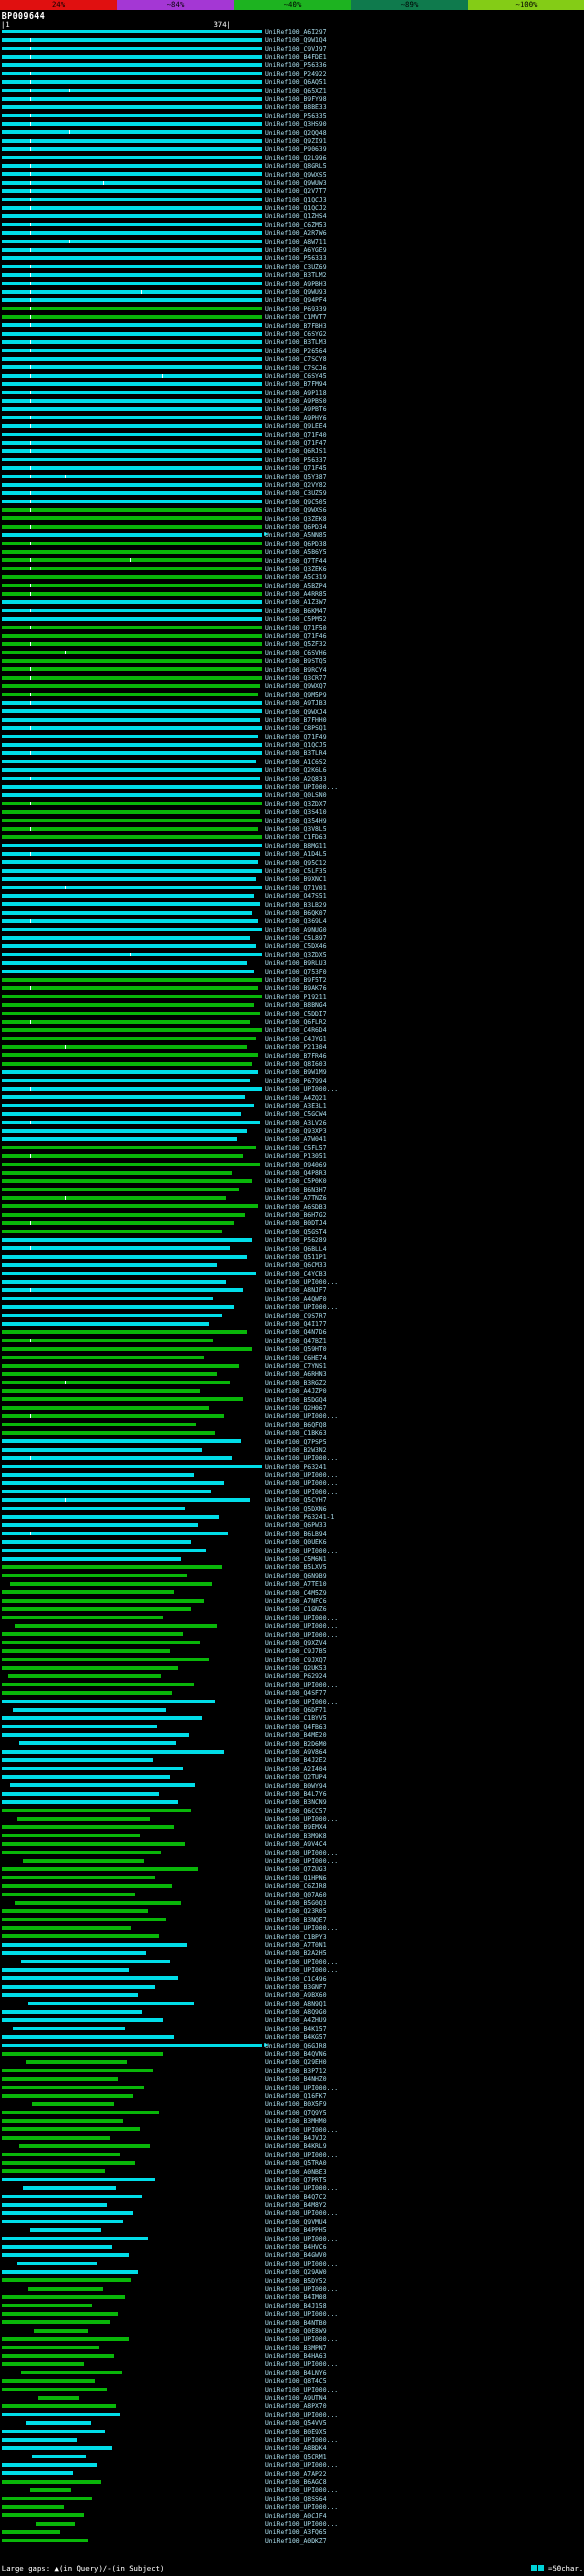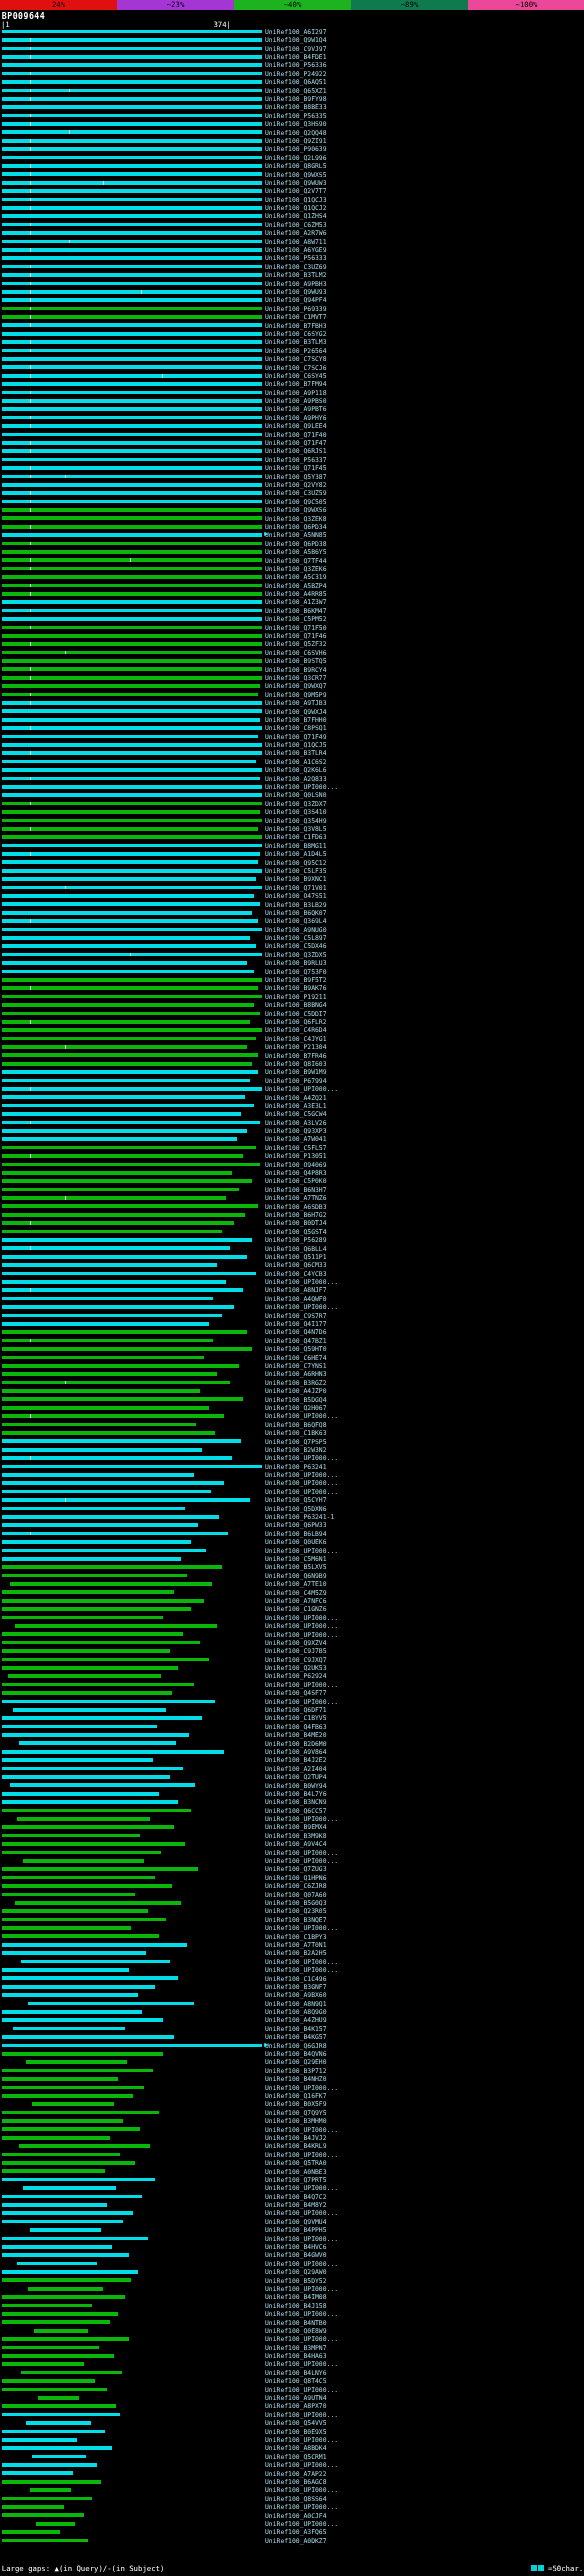--- a/index.html
+++ b/index.html
@@ -25,24 +25,24 @@
   .lg-left{position:absolute;left:1.8px;top:0}
   .lg-right{position:absolute;right:1.8px;top:0;display:flex;align-items:center}
   .sq{width:6.4px;height:6.4px;display:inline-block;margin-right:0.9px}
   .lg-right .txt{margin-left:2.7px}
 </style>
 </head>
 <body>
 
 <div class="keybar">
     <div class="kseg" style="background: rgb(224, 16, 16);">24%</div>
-    <div class="kseg" style="background: rgb(164, 55, 212);">~23%</div>
+    <div class="kseg" style="background: rgb(164, 55, 212);">~84%</div>
     <div class="kseg" style="background: rgb(29, 179, 32);">~40%</div>
     <div class="kseg" style="background: rgb(15, 122, 77);">~89%</div>
-    <div class="kseg" style="background: #ec4899;">~100%</div>
+    <div class="kseg" style="background: #84cc16;">~100%</div>
   </div>
 
 <div class="title">BP009644</div>
 
 <div class="ruler">
   <span class="r-start">|1</span>
   <span class="r-end">374|</span>
 </div>
 
 <div class="rowsbox">

